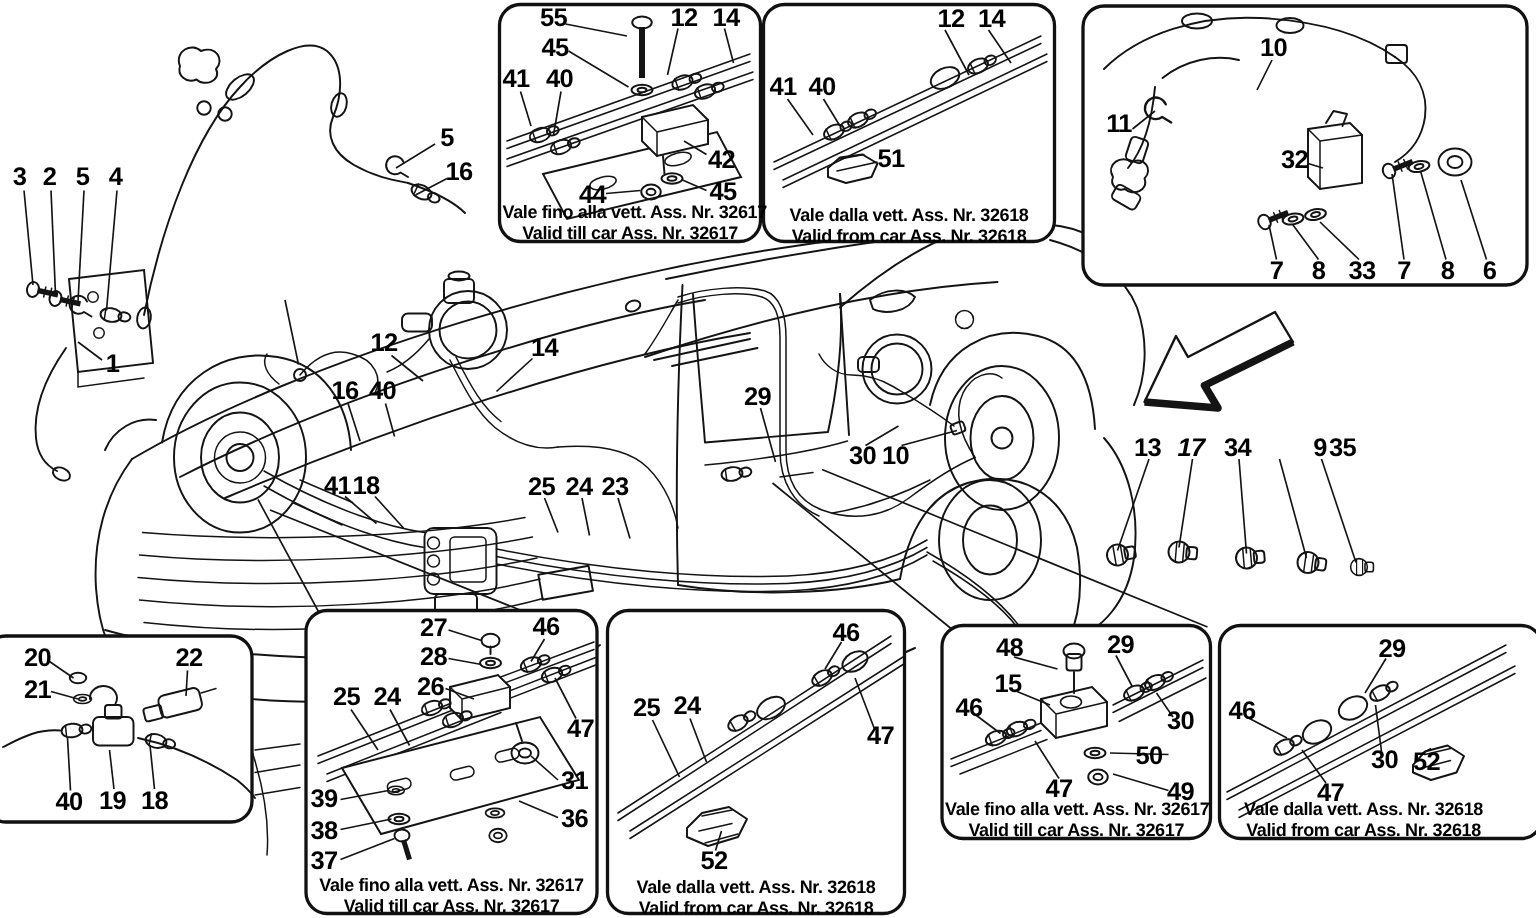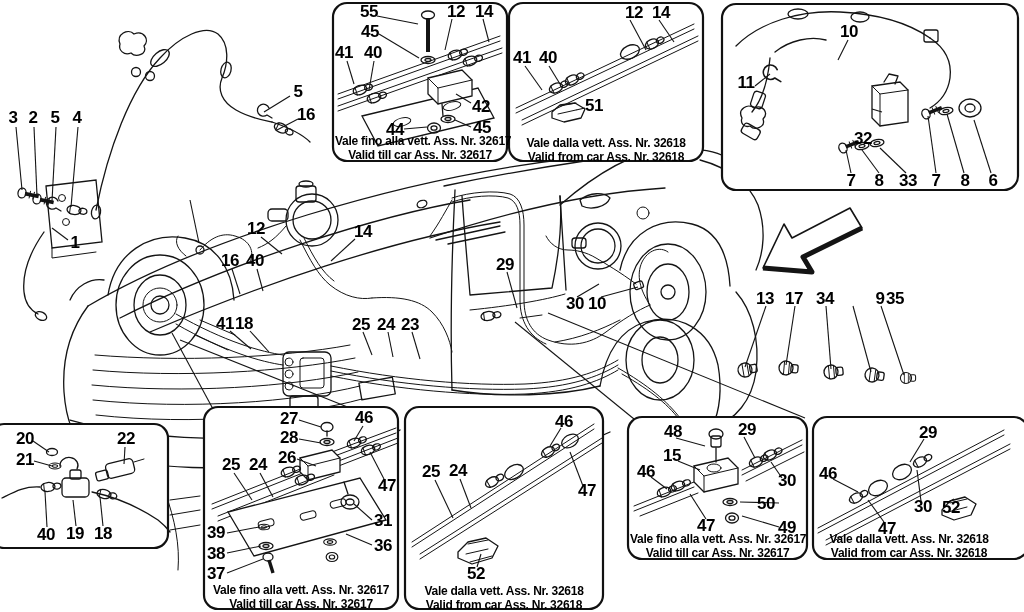--- a/index.html
+++ b/index.html
@@ -423,41 +423,41 @@
       <div class="plabel" style="left: 255px; top: 261px;">40</div>
       <div class="plabel" style="left: 225px; top: 324px;">41</div>
       <div class="plabel" style="left: 244px; top: 324px;">18</div>
       <div class="plabel" style="left: 361px; top: 325px;">25</div>
       <div class="plabel" style="left: 386px; top: 325px;">24</div>
       <div class="plabel" style="left: 410px; top: 325px; text-align: right;">23</div>
       <div class="plabel" style="left: 505px; top: 265px;">29</div>
       <div class="plabel" style="left: 575px; top: 304px;">30</div>
       <div class="plabel" style="left: 597px; top: 304px;">10</div>
       <div class="plabel" style="left: 765px; top: 299px;">13</div>
-      <div class="plabel" style="left: 794px; top: 299px;">17</div>
+      <div class="plabel" style="left: 794px; top: 299px; font-style: italic;">17</div>
       <div class="plabel" style="left: 825px; top: 299px;">34</div>
       <div class="plabel" style="left: 852px; top: 299px; margin-left: 43px;">35</div>
       <div class="plabel" style="left: 880px; top: 299px;">9</div>
       <div class="plabel" style="left: 369px; top: 12px;">55</div>
       <div class="plabel" style="left: 370px; top: 32px;">45</div>
       <div class="plabel" style="left: 456px; top: 12px;">12</div>
       <div class="plabel" style="left: 484px; top: 12px;">14</div>
       <div class="plabel" style="left: 344px; top: 53px;">41</div>
       <div class="plabel" style="left: 373px; top: 53px;">40</div>
       <div class="plabel" style="left: 481px; top: 107px;">42</div>
       <div class="plabel" style="left: 395px; top: 130px;">44</div>
       <div class="plabel" style="left: 482px; top: 128px;">45</div>
       <div class="plabel" style="left: 634px; top: 13px;">12</div>
       <div class="plabel" style="left: 661px; top: 13px;">14</div>
       <div class="plabel" style="left: 522px; top: 58px;">41</div>
       <div class="plabel" style="left: 548px; top: 58px;">40</div>
       <div class="plabel" style="left: 594px; top: 106px;">51</div>
       <div class="plabel" style="left: 849px; top: 32px;">10</div>
       <div class="plabel" style="left: 746px; top: 83px;">11</div>
-      <div class="plabel" style="left: 863px; top: 107px; margin-top: 32px;">32</div>
+      <div class="plabel" style="left: 863px; top: 107px;">32</div>
       <div class="plabel" style="left: 851px; top: 181px;">7</div>
       <div class="plabel" style="left: 879px; top: 181px;">8</div>
       <div class="plabel" style="left: 908px; top: 181px;">33</div>
       <div class="plabel" style="left: 936px; top: 181px;">7</div>
       <div class="plabel" style="left: 965px; top: 181px;">8</div>
       <div class="plabel" style="left: 993px; top: 181px;">6</div>
       <div class="plabel" style="left: 25px; top: 439px;">20</div>
       <div class="plabel" style="left: 25px; top: 460px;">21</div>
       <div class="plabel" style="left: 126px; top: 439px;">22</div>
       <div class="plabel" style="left: 46px; top: 535px;">40</div>

